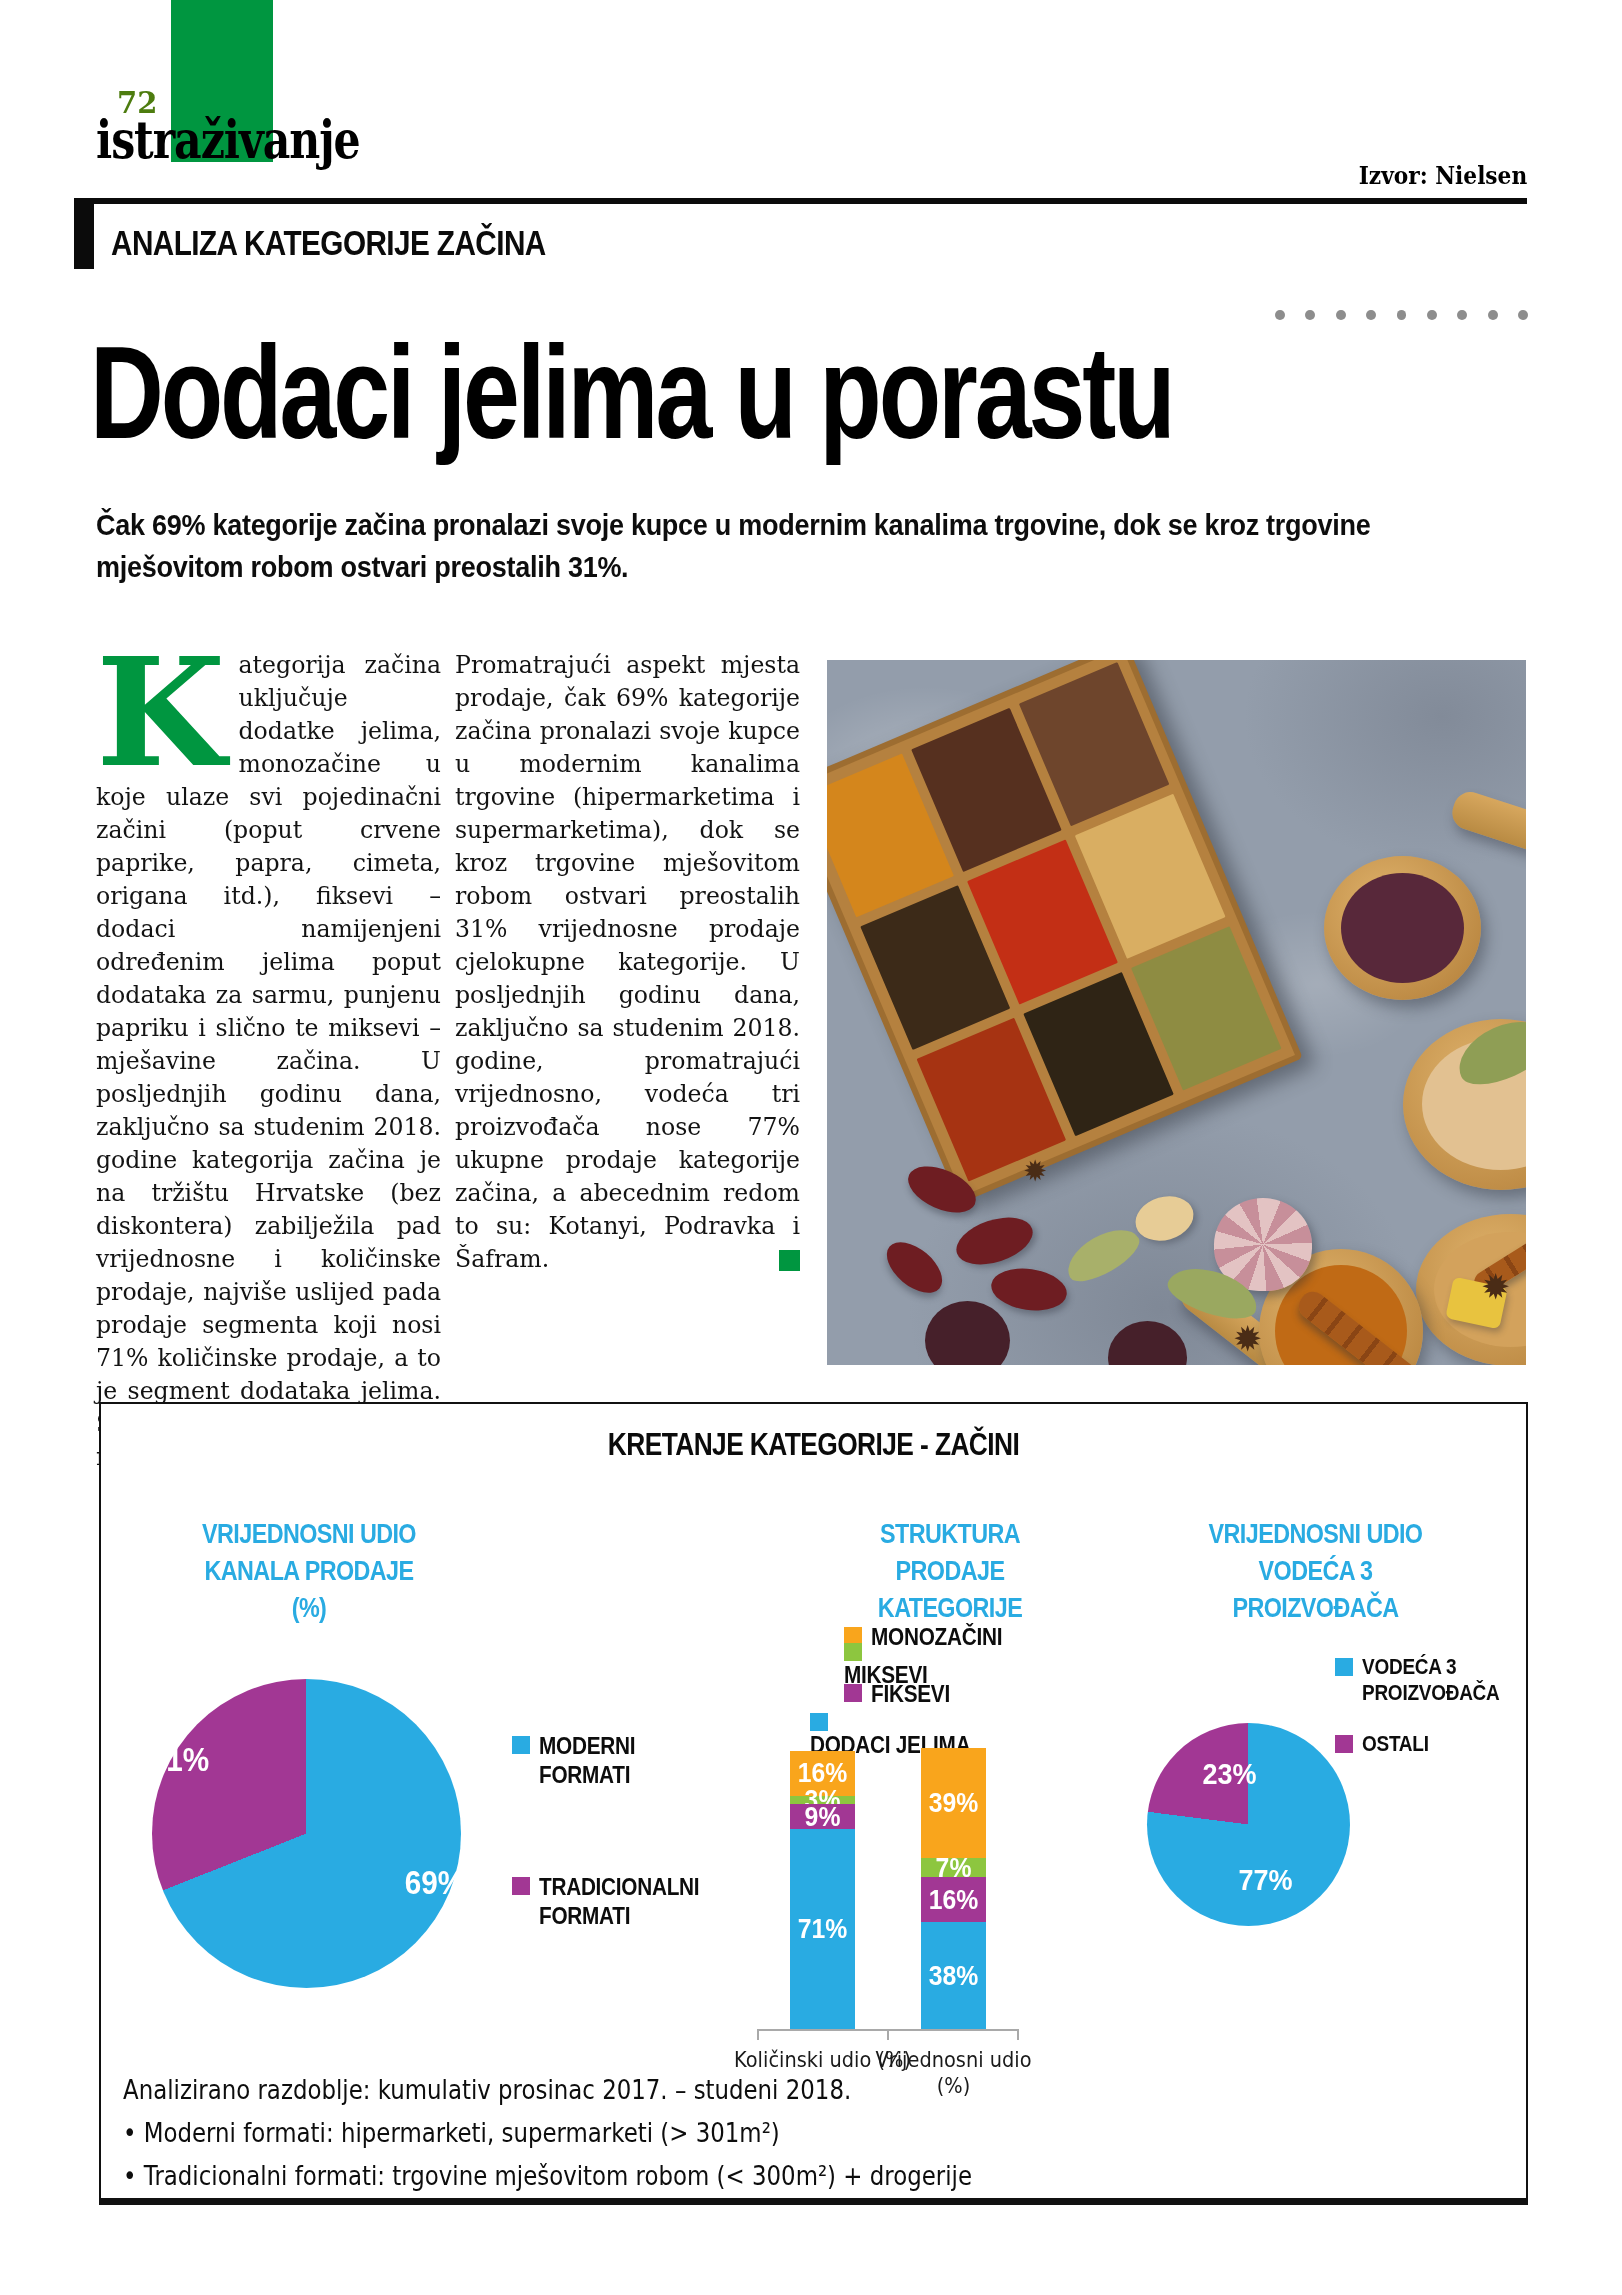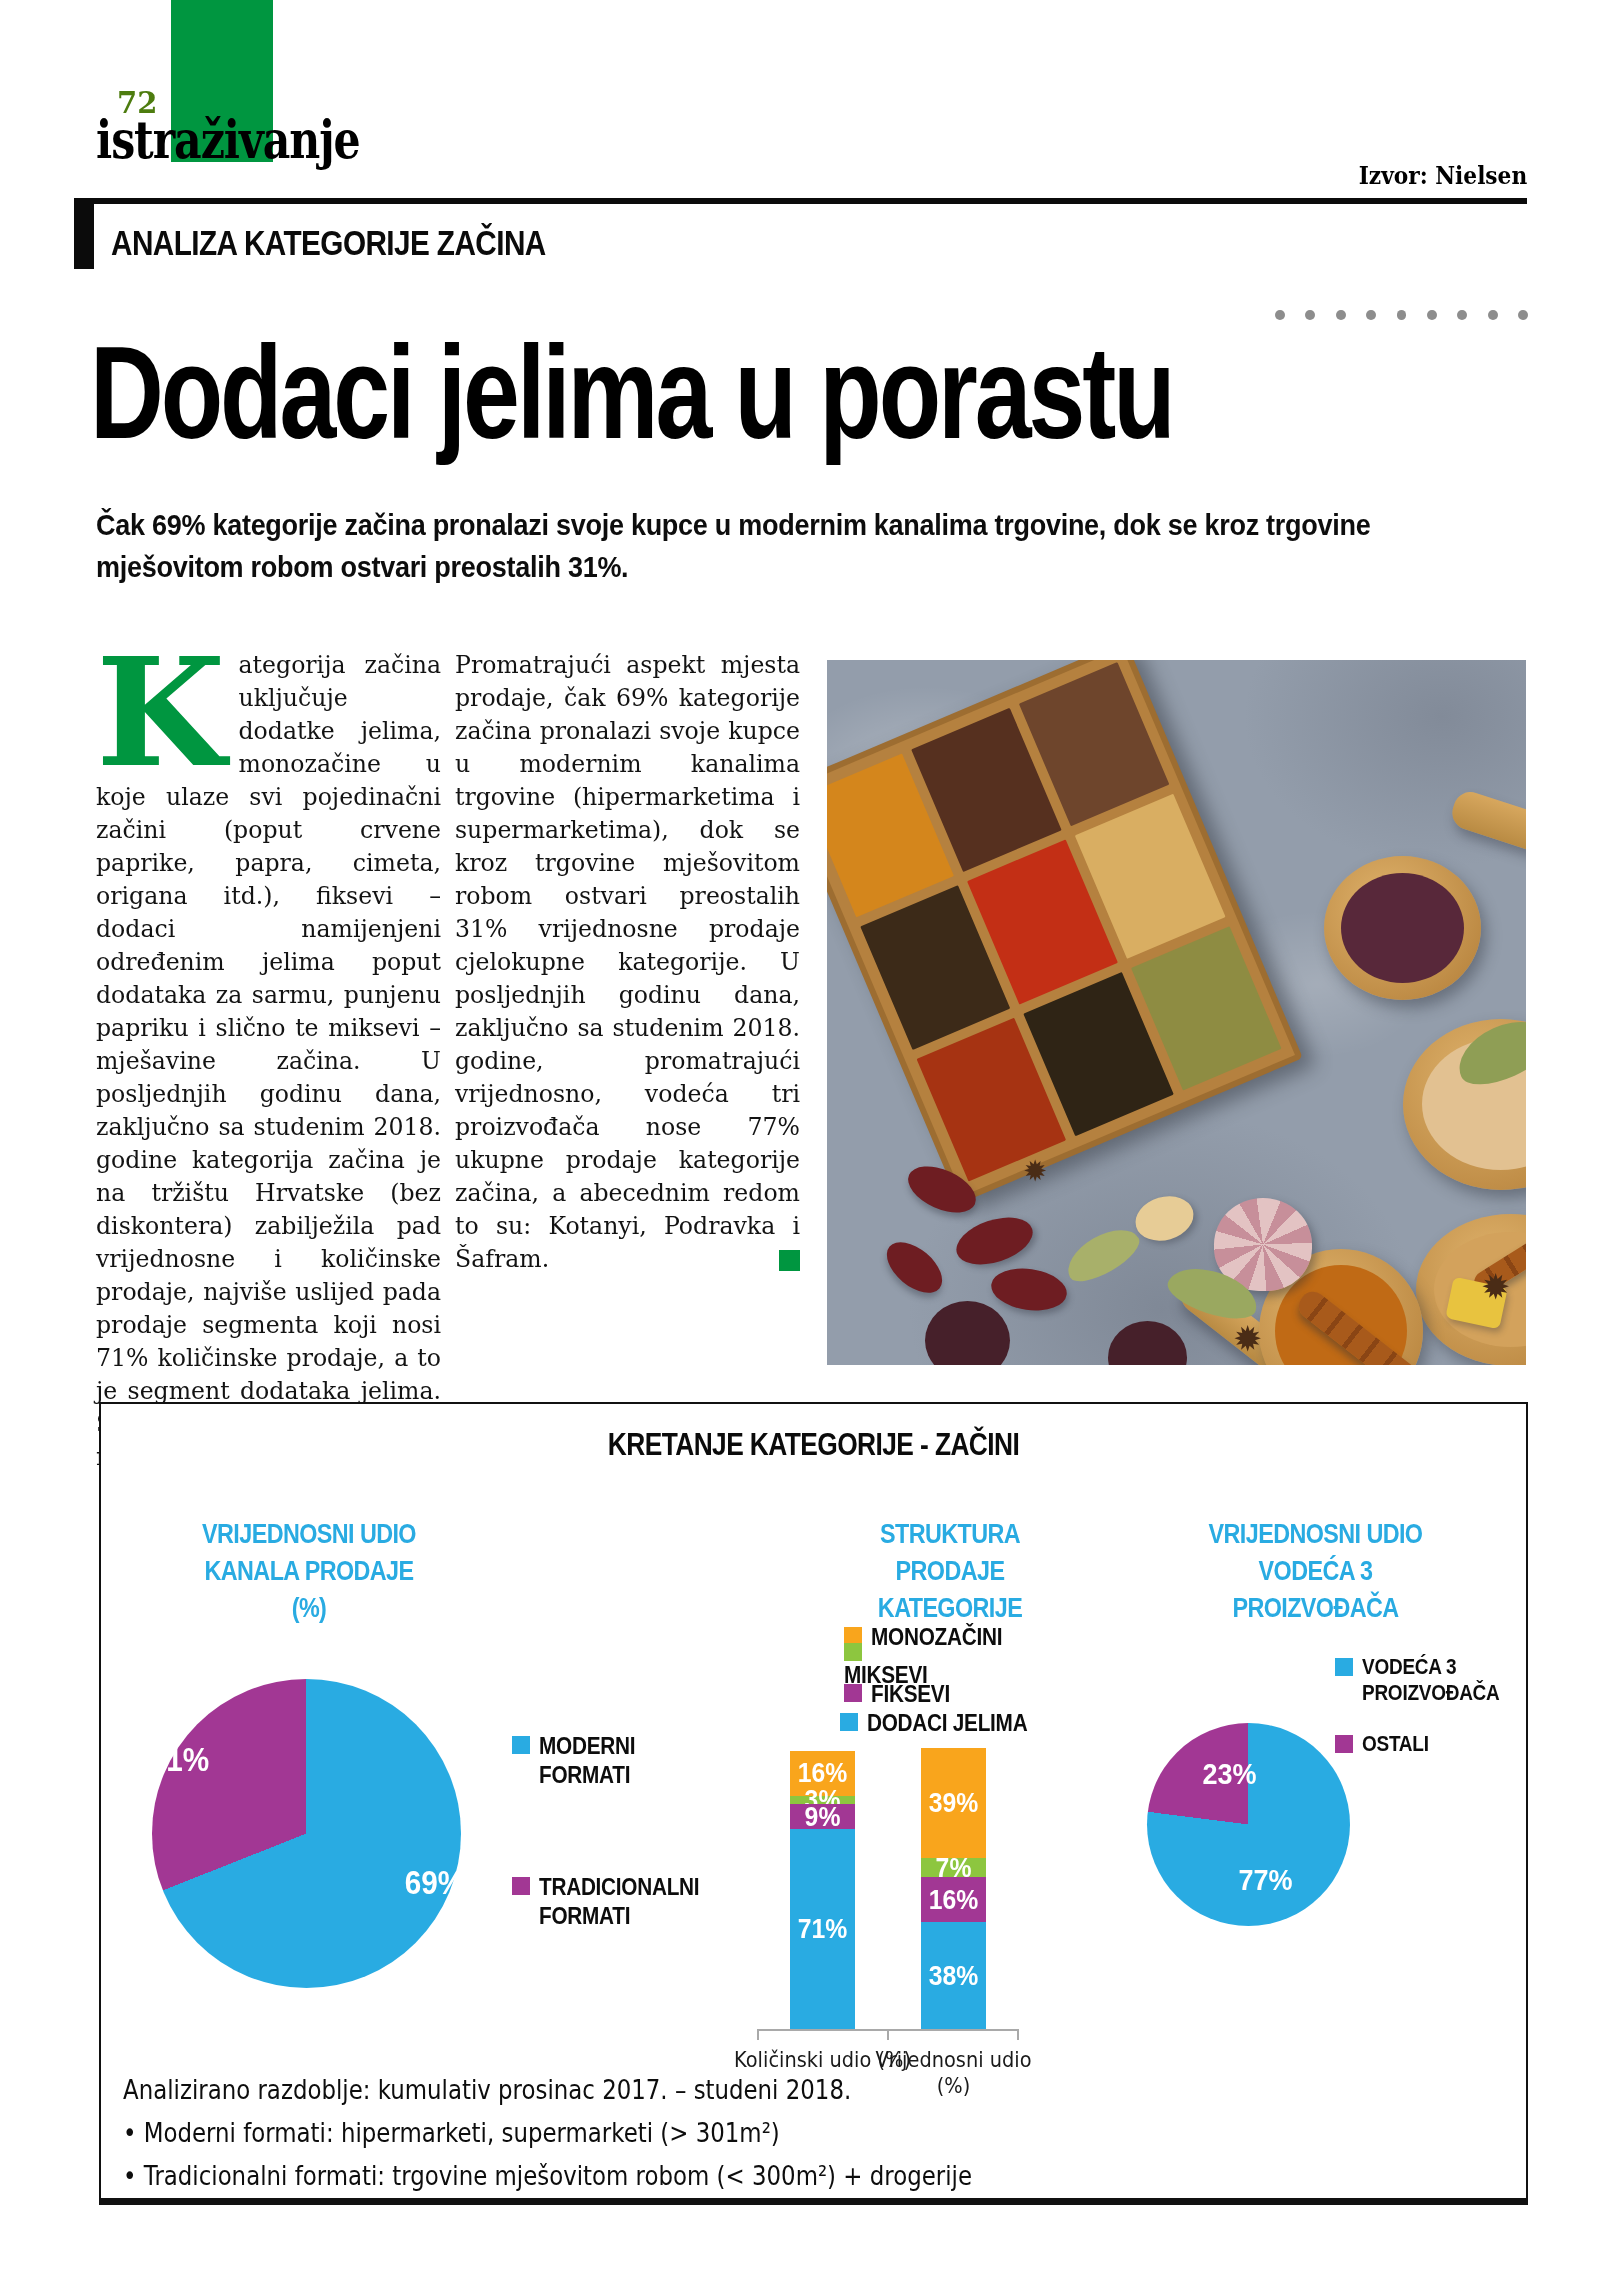--- a/index.html
+++ b/index.html
@@ -243,21 +243,21 @@
       <span class="lt">MONOZAČINI</span>
     </div>
     <div class="legend-item" style="left:743px;top:235px;width:222px;flex-direction:column;">
       <span class="sq" style="background: rgb(141, 198, 63);"></span>
       <span class="lt">MIKSEVI</span>
     </div>
     <div class="legend-item" style="left:743px;top:276px;width:222px;">
       <span class="sq" style="background: rgb(162, 55, 148);"></span>
       <span class="lt">FIKSEVI</span>
     </div>
-    <div class="legend-item" style="left:739px;top:305px;width:222px;">
+    <div class="legend-item" style="left:709px;top:305px;width:222px;flex-direction:column;">
       <span class="sq" style="background: rgb(41, 171, 226);"></span>
       <span class="lt">DODACI JELIMA</span>
     </div>
     <div class="bar bar-0">
         <div class="bar-seg" style="height: 45px; background: rgb(249, 165, 28);">
           <span class="bar-label">16%</span>
         </div>
         <div class="bar-seg" style="height: 8.4px; background: rgb(141, 198, 63);">
           <span class="bar-label">3%</span>
         </div>

